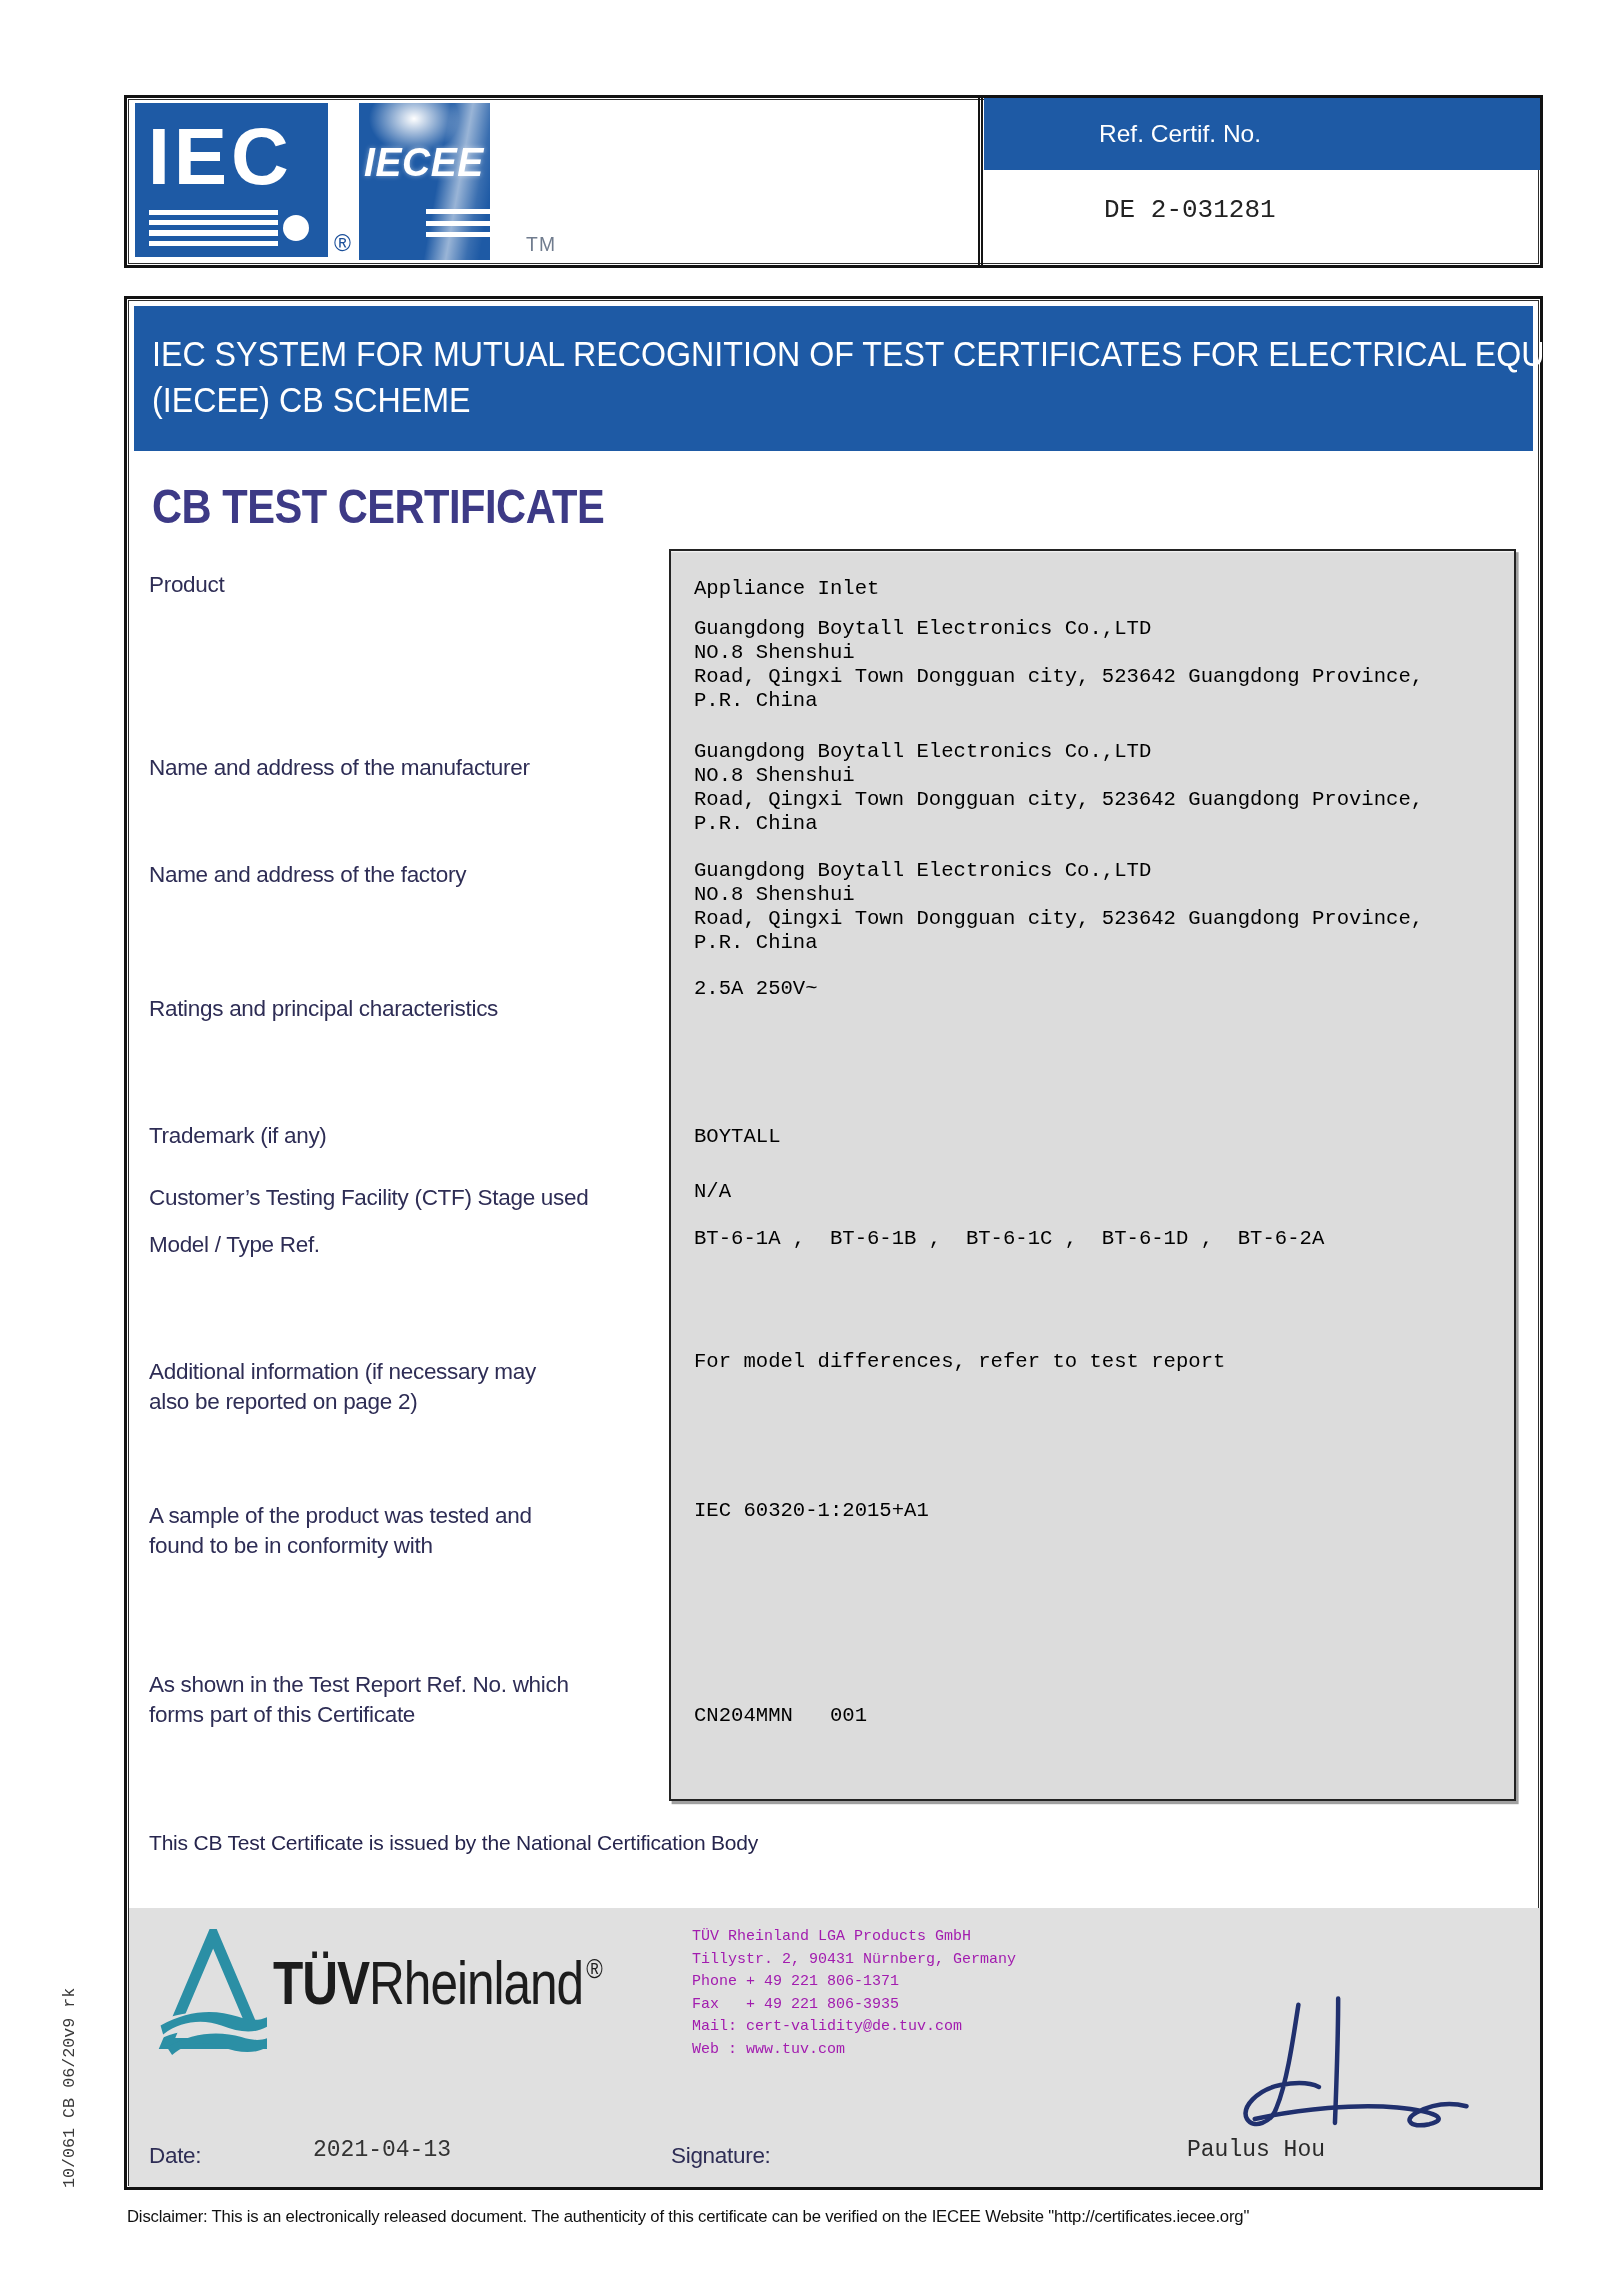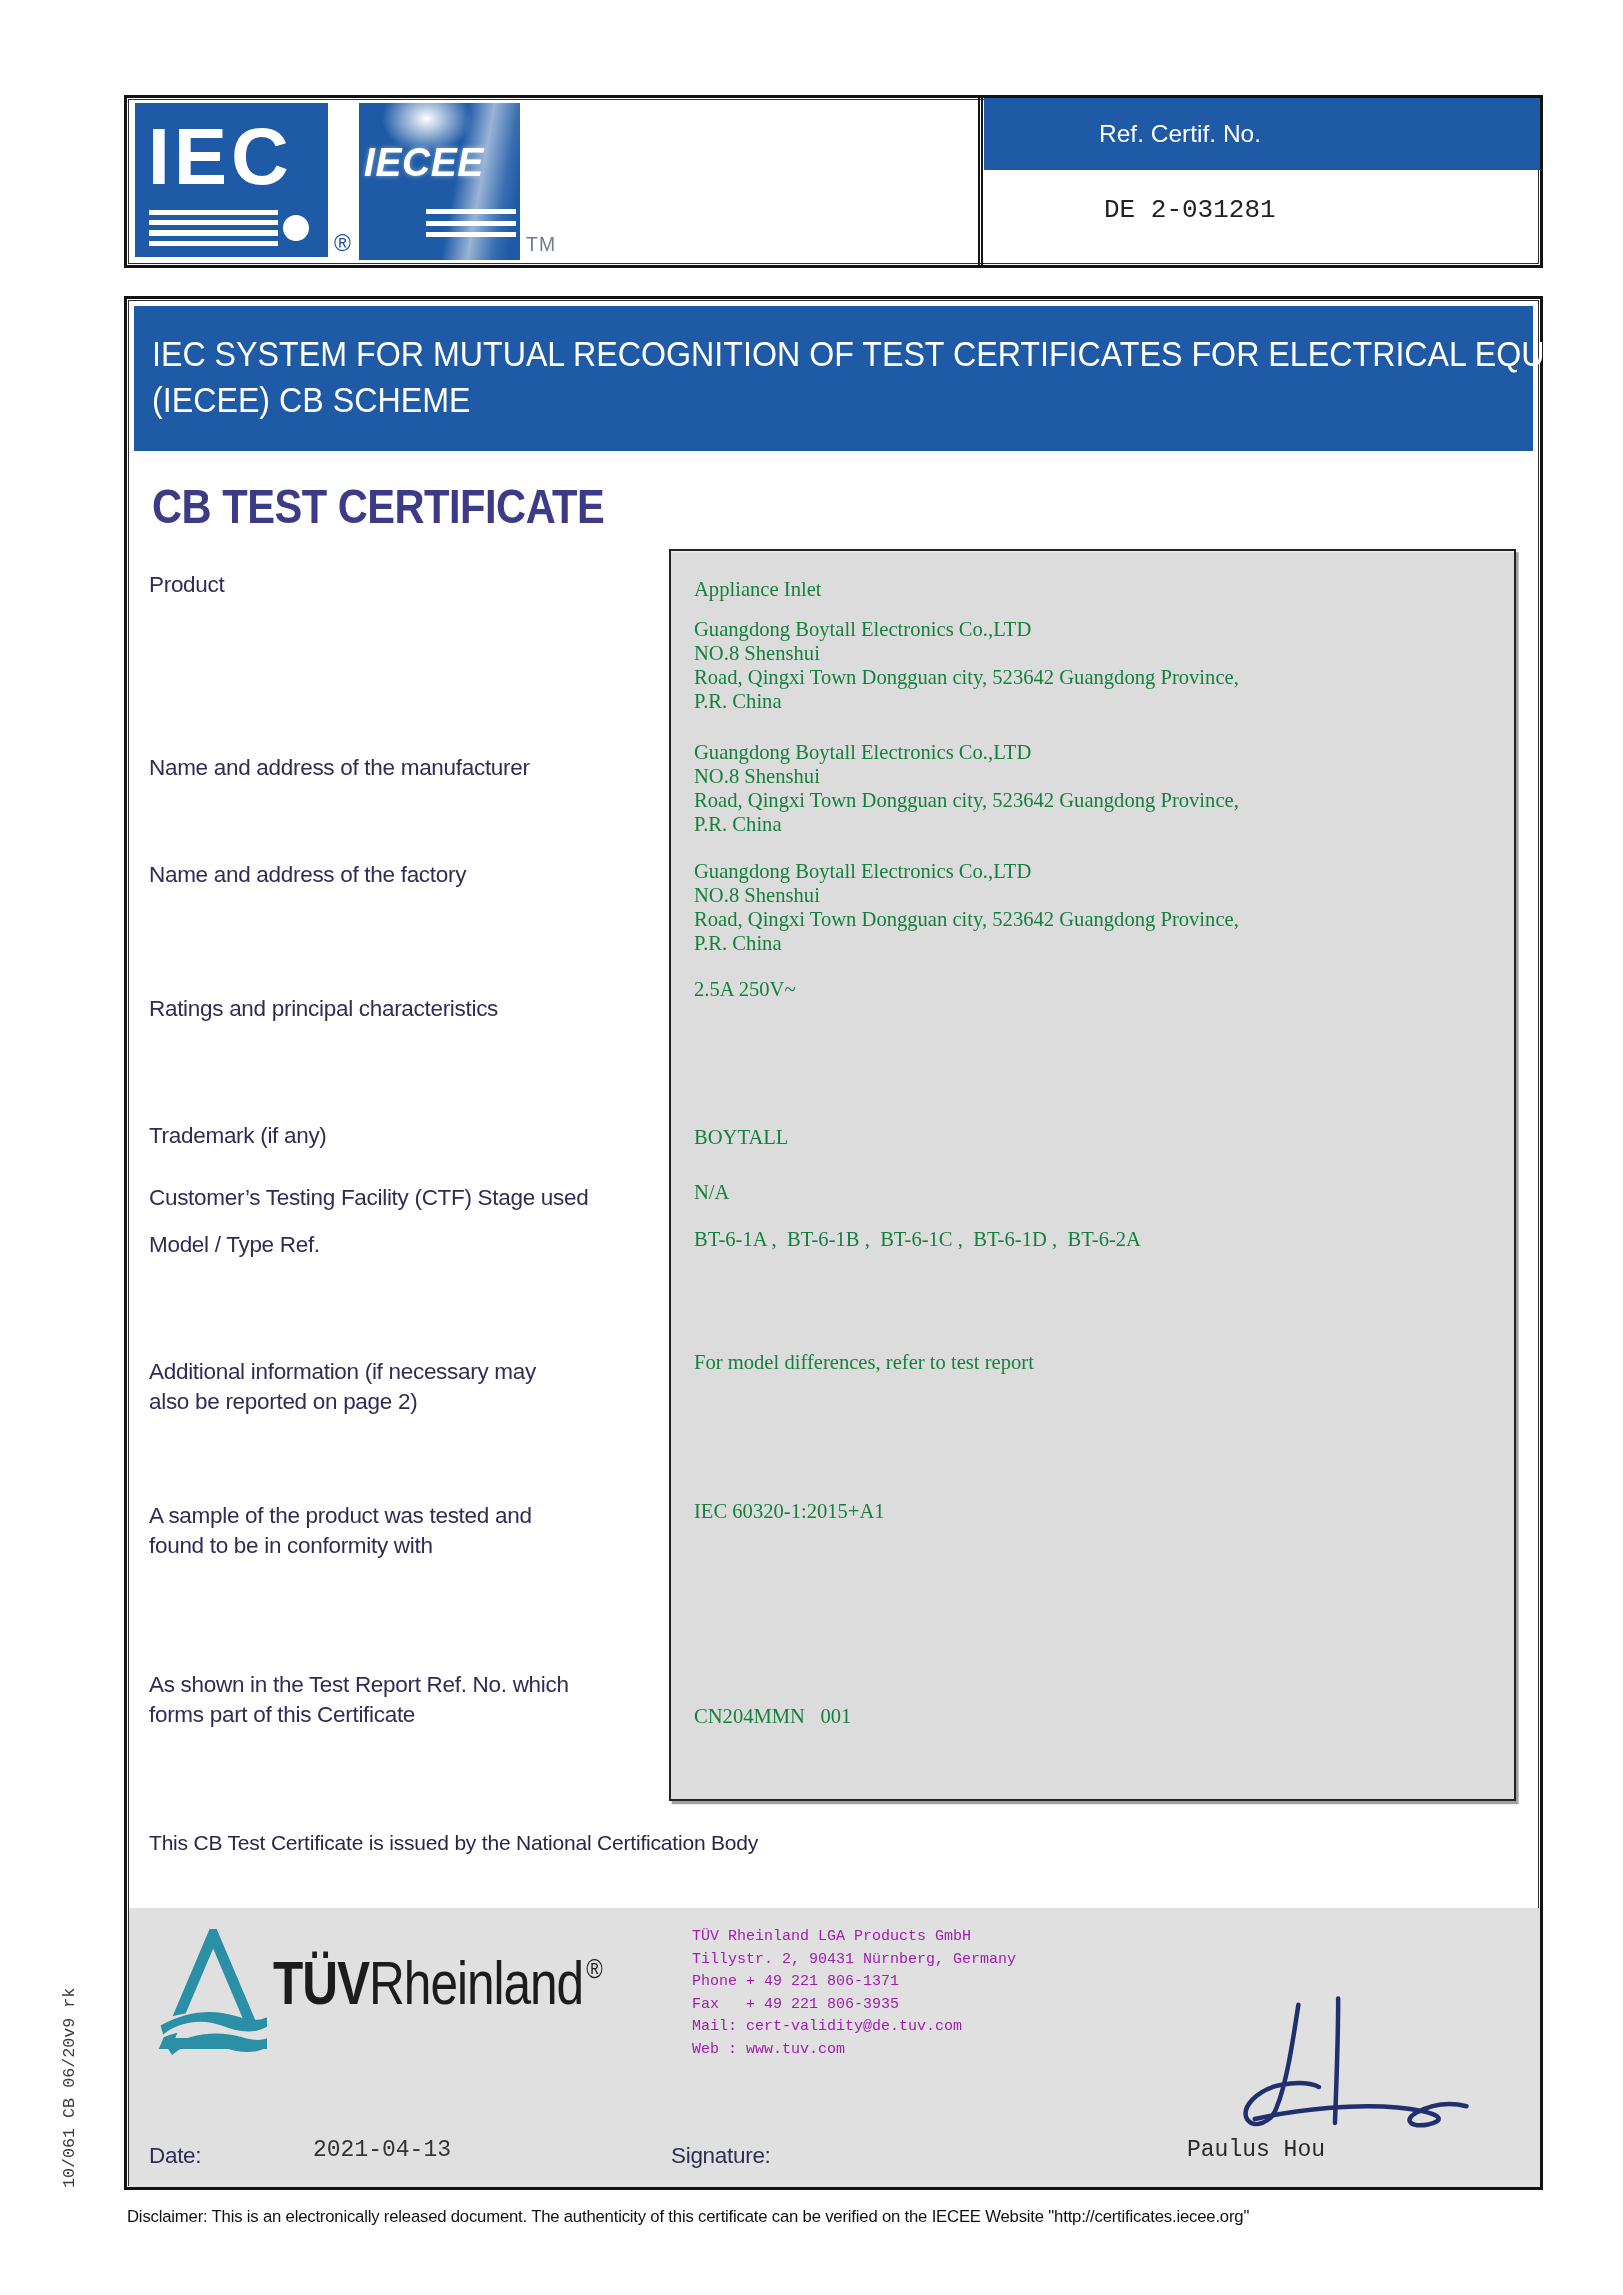--- a/index.html
+++ b/index.html
@@ -10,21 +10,21 @@
   .frame-inner{position:absolute;inset:1.3px;border:1.3px solid #2d2d2d;pointer-events:none;}
   
   .header-box{left:124px;top:95px;width:1413px;height:167px;}
   .iec-logo{position:absolute;left:7.7px;top:5.1px;width:193px;height:154px;background:#1e5aa5;}
   .iec-text{color:#fff;font-weight:bold;font-size:80px;letter-spacing:3.9px;line-height:1;
             position:absolute;left:13px;top:14px;}
   .iec-bars{position:absolute;left:14px;top:107px;width:165px;height:39px;}
   .iec-bars i{display:block;height:5.1px;background:#fff;margin-bottom:5.1px;width:129px;}
   .iec-dot{position:absolute;right:5.1px;top:5.1px;width:26px;height:26px;border-radius:50%;background:#fff;}
   .iec-reg{position:absolute;left:207px;top:132px;font-size:23px;color:#1b4f9a;}
-  .iecee-logo{position:absolute;left:232px;top:5.1px;width:161px;height:157px;
+  .iecee-logo{position:absolute;left:232px;top:5.1px;width:131px;height:157px;
       background:
         radial-gradient(45px 35px at 42% 10%, #ffffff 0%, rgba(255,255,255,0) 100%),
         linear-gradient(100deg, rgba(255,255,255,0) 58%, rgba(255,255,255,.55) 72%, rgba(255,255,255,.12) 85%, rgba(255,255,255,0) 93%),
         #1e5aa5;}
   .iecee-text{position:absolute;left:5.1px;top:36px;color:#fff;font-style:italic;font-weight:bold;
       font-size:41px;letter-spacing:0.6px;transform:scaleX(.95);transform-origin:left top;
       text-shadow:0 0 5.1px rgba(255,255,255,.45);}
   .iecee-bars{position:absolute;left:67px;top:106px;width:90px;}
   .iecee-bars i{display:block;height:5.1px;background:#fff;margin-bottom:6.4px;}
   .iecee-tm{position:absolute;left:399px;top:136px;font-size:19.3px;letter-spacing:1.3px;color:#707c8e;}
@@ -37,22 +37,22 @@
   .main-box{left:124px;top:296px;width:1413px;height:1888px;}
   .banner{position:absolute;left:7px;top:7px;right:7px;height:145px;background:#1e5aa5;}
   .banner-text{position:absolute;left:18px;top:24.5px;transform:scaleX(.92);transform-origin:left top;}
   .banner-line{color:#ffffff;font-size:35px;line-height:46px;letter-spacing:0;white-space:nowrap;}
   .doc-title{position:absolute;left:24.5px;top:179px;font-size:49px;font-weight:bold;color:#3d3a86;
       letter-spacing:-0.6px;transform:scaleX(.85);transform-origin:left top;white-space:nowrap;}
   
   .label{position:absolute;left:149px;width:515px;font-size:22.5px;line-height:30px;color:#2e2d55;
       letter-spacing:-0.3px;white-space:pre-line;}
   .mono{font-family:"Liberation Mono","DejaVu Sans Mono",monospace;}
-  .value{position:absolute;left:694px;width:817px;font-size:20.6px;line-height:24px;color:#15803d;
-      white-space:pre;font-family:Liberation Serif, serif;}
+  .value{position:absolute;left:694px;width:817px;font-size:20.6px;line-height:24px;color:#000000;
+      white-space:pre;}
   .values-box{position:absolute;left:669px;top:549px;width:843px;height:1248px;background:#dcdcdc;
       border:2.6px solid #232323;box-shadow:2.6px 3.2px 0 #a0a0a0, inset 0 1.3px 0 #f2f2f2;}
   .issued-line{position:absolute;left:149px;top:1831px;font-size:21px;color:#26254d;letter-spacing:-0.2px;}
   
   .footer-band{position:absolute;left:129px;top:1908px;width:1411px;height:279px;background:#e0e0e0;}
   .tuv-logo{position:absolute;left:158px;top:1929px;width:489px;height:129px;}
   .tuv-triangle{position:absolute;left:0;top:0;}
   .tuv-wordmark{position:absolute;left:115px;top:18px;font-size:62px;color:#1c1c1c;letter-spacing:-1.3px;
       transform:scaleX(.8);transform-origin:left top;white-space:nowrap;}
   .tuv-bold{font-weight:bold;}

